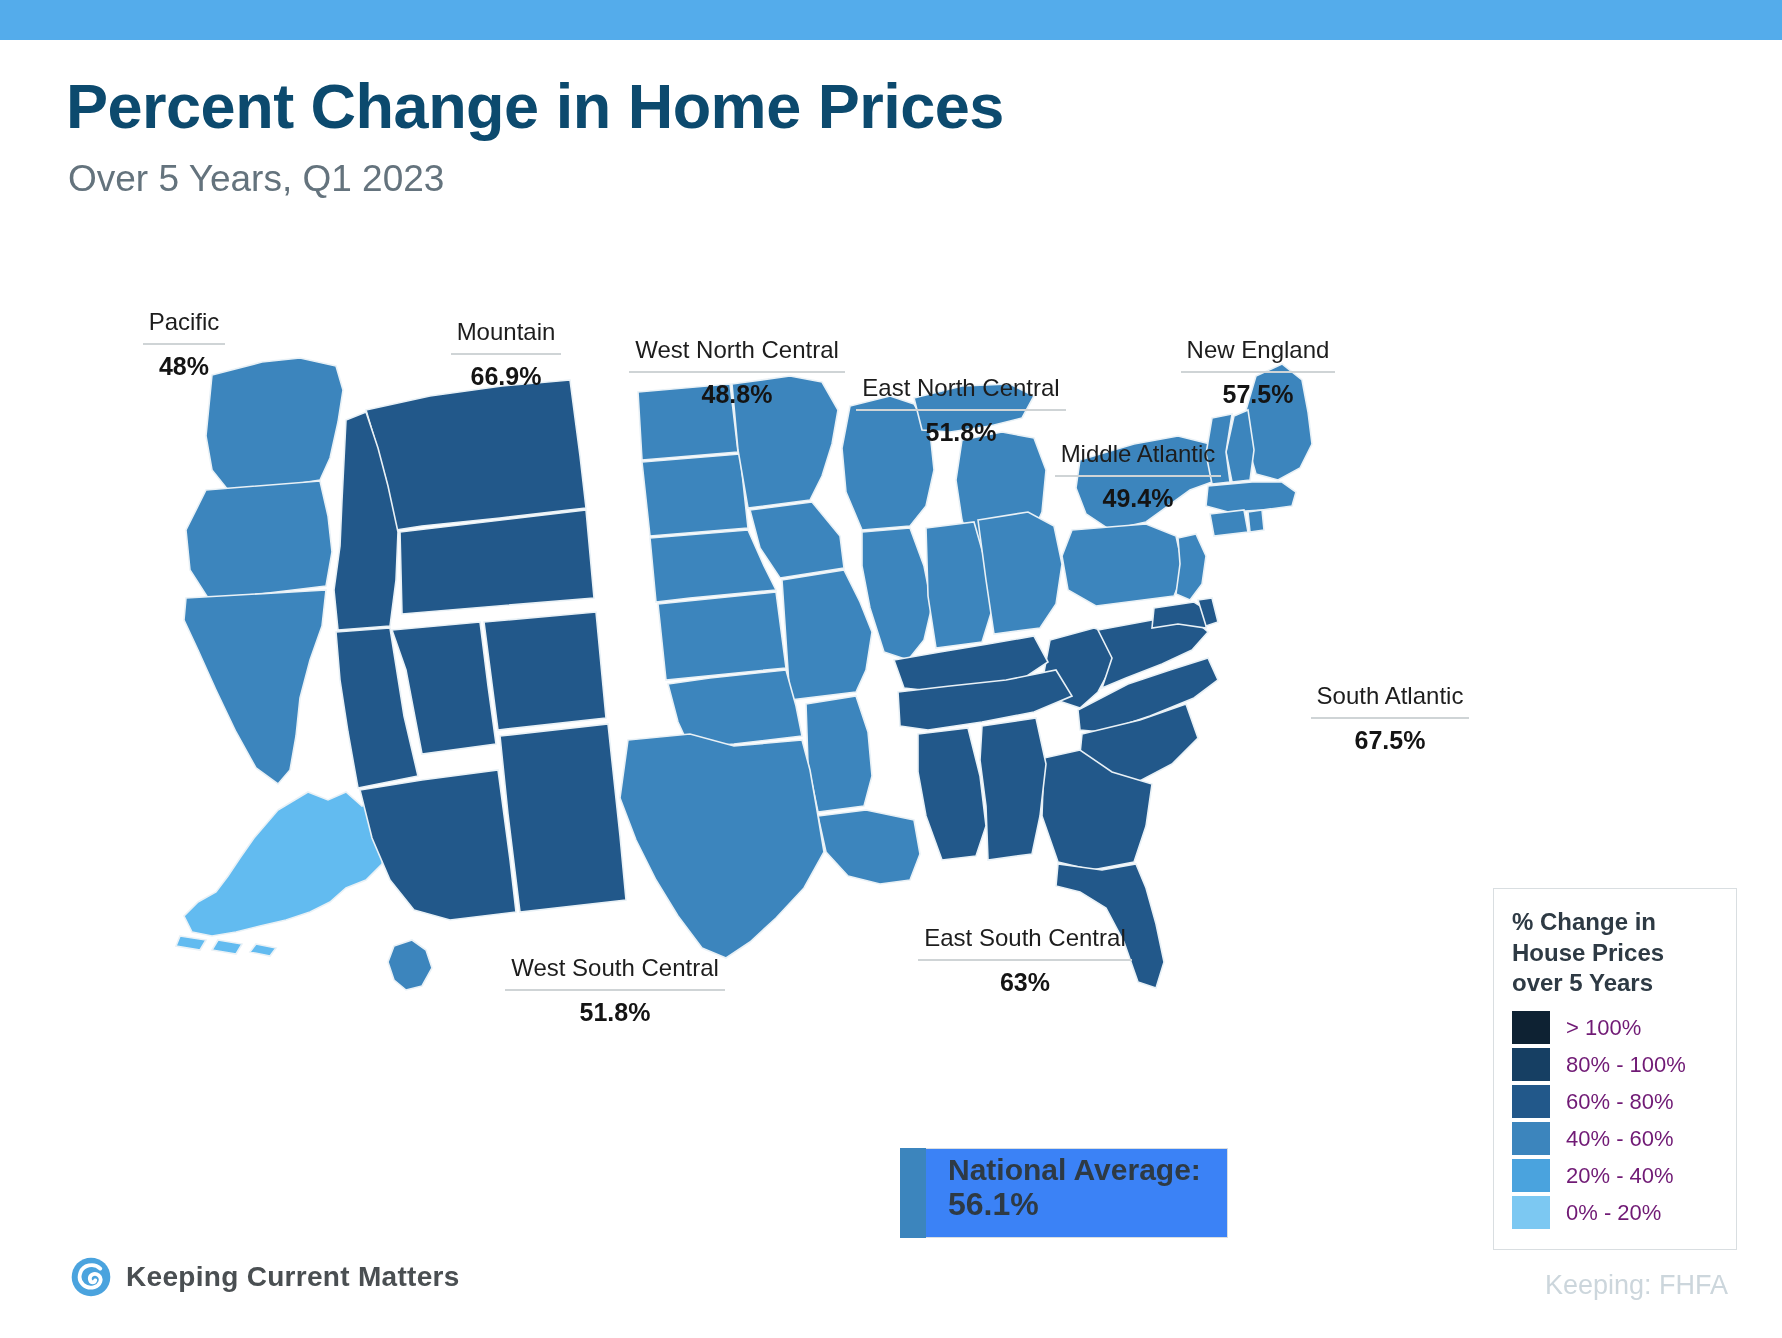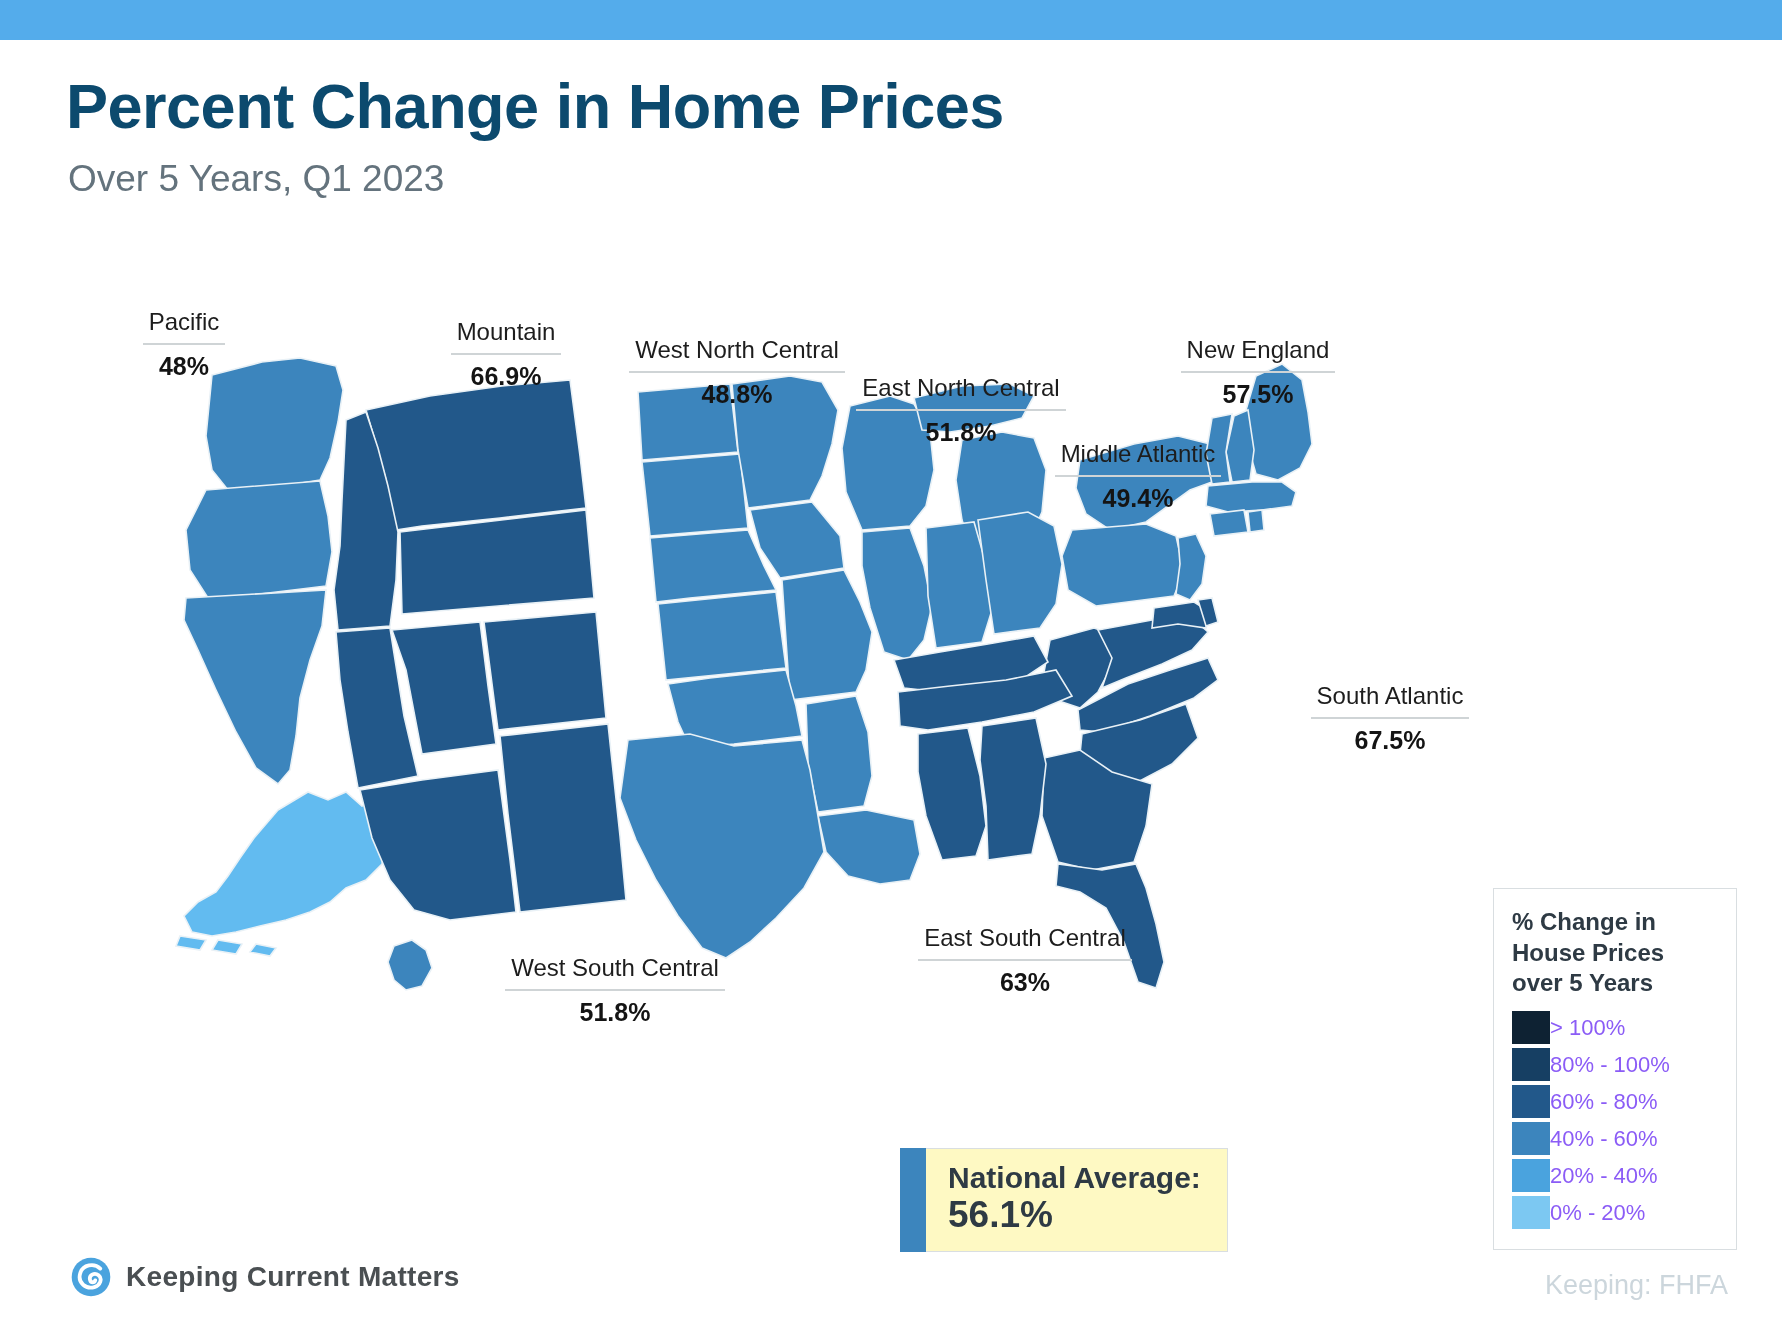--- a/index.html
+++ b/index.html
@@ -44,33 +44,33 @@
     position:absolute;left:1493px;top:888px;width:244px;
     background:#ffffff;border:1px solid #d9dee1;
     box-sizing:border-box;padding:18px 16px 16px 18px;
   }
   #legend .ltitle{
     font-size:24px;font-weight:bold;color:#2e3a44;
     line-height:1.28;margin-bottom:12px;
   }
   .lrow{display:flex;align-items:center;margin-bottom:4px;}
   .lswatch{width:38px;height:33px;flex:0 0 38px;}
-  .llabel{font-size:22px;color:#8b5cf6;white-space:nowrap;}
+  .llabel{font-size:22px;color:#701a75;margin-left:16px;white-space:nowrap;}
   
   #natbox{
     position:absolute;left:900px;top:1148px;
     display:flex;align-items:stretch;
   }
   #natbar{width:26px;background:#3c85bd;}
   #natinner{
-    background:#fef9c3;border:1px solid #d9dee1;border-left:none;
-    padding:12px 26px 14px 22px;
+    background:#3b82f6;border:1px solid #d9dee1;border-left:none;
+    padding:4px 26px 14px 22px;
   }
   #natlabel{font-size:30px;font-weight:bold;color:#2e3a44;line-height:1.1;}
-  #natvalue{font-size:37px;font-weight:bold;color:#2e3a44;line-height:1.15;}
+  #natvalue{font-size:32px;font-weight:bold;color:#2e3a44;line-height:1.15;}
   
   #logo{position:absolute;left:70px;top:1256px;display:flex;align-items:center;}
   #logomark{width:42px;height:42px;flex:0 0 42px;}
   #logotext{
     font-size:28px;font-weight:bold;color:#4a4f52;
     margin-left:14px;white-space:nowrap;letter-spacing:0.3px;text-align:center;
   }
   #source{
     position:absolute;left:1545px;top:1270px;
     font-size:27px;color:#ccd6dc;white-space:nowrap;

